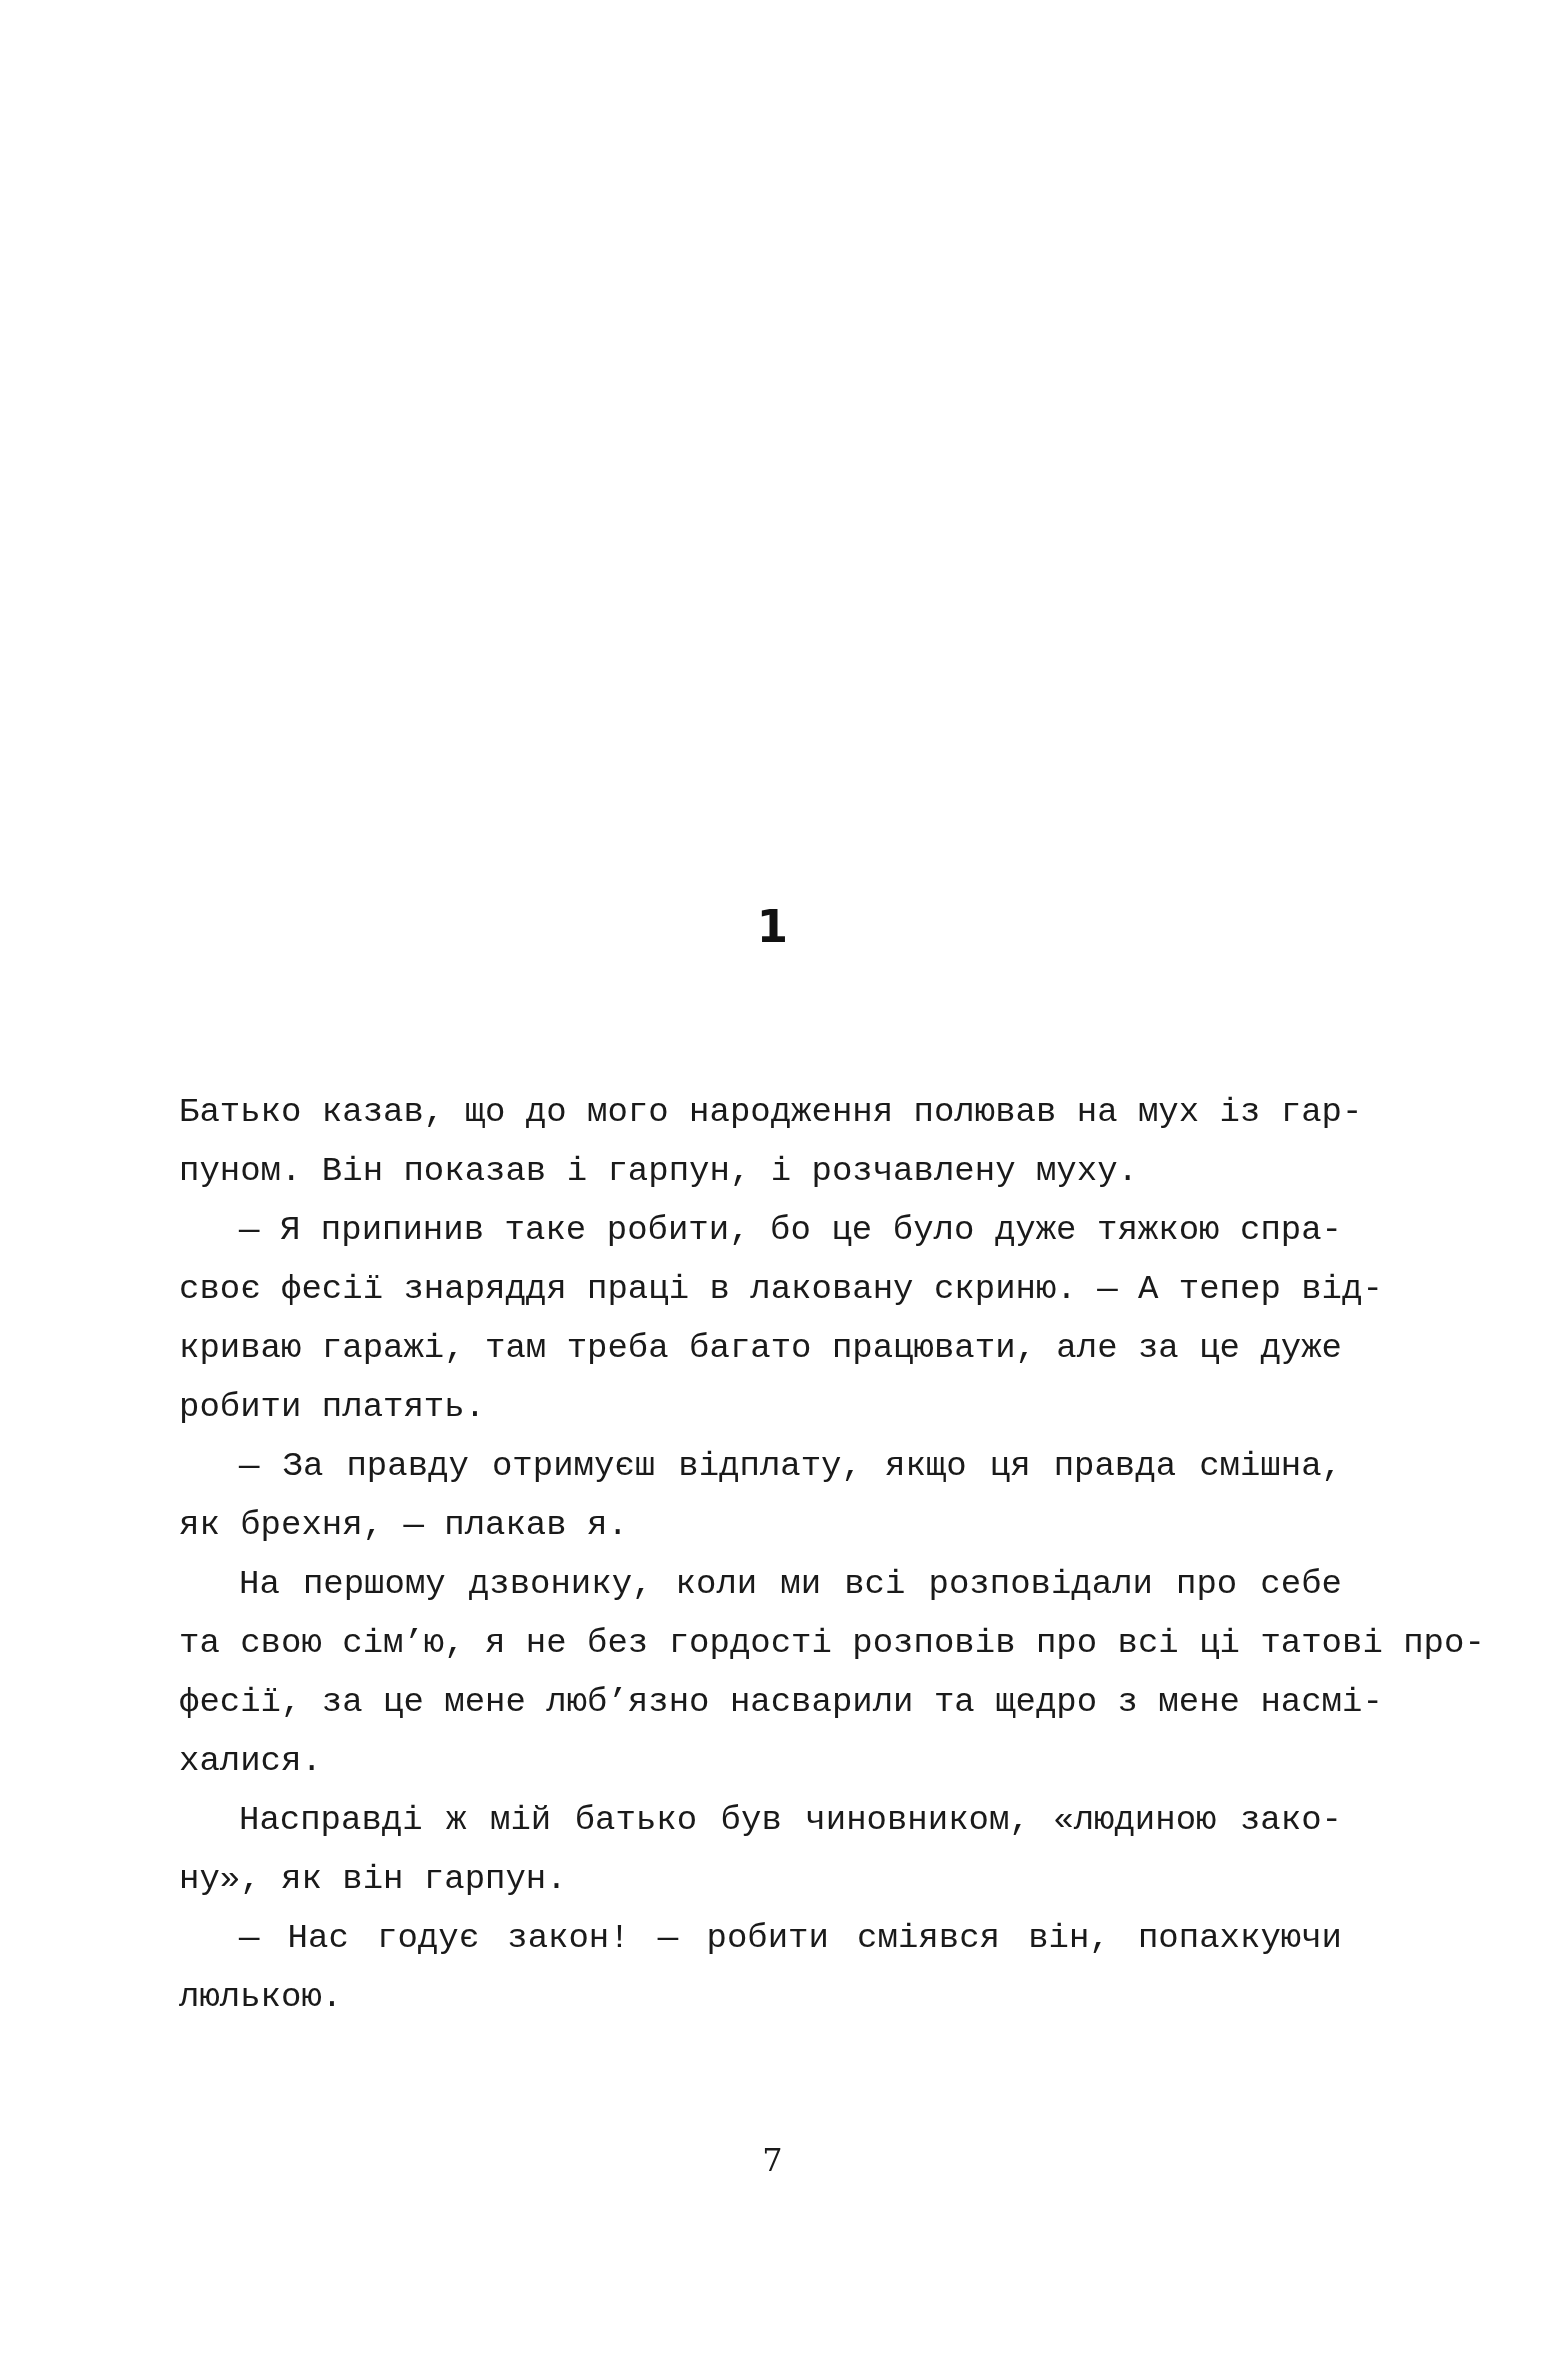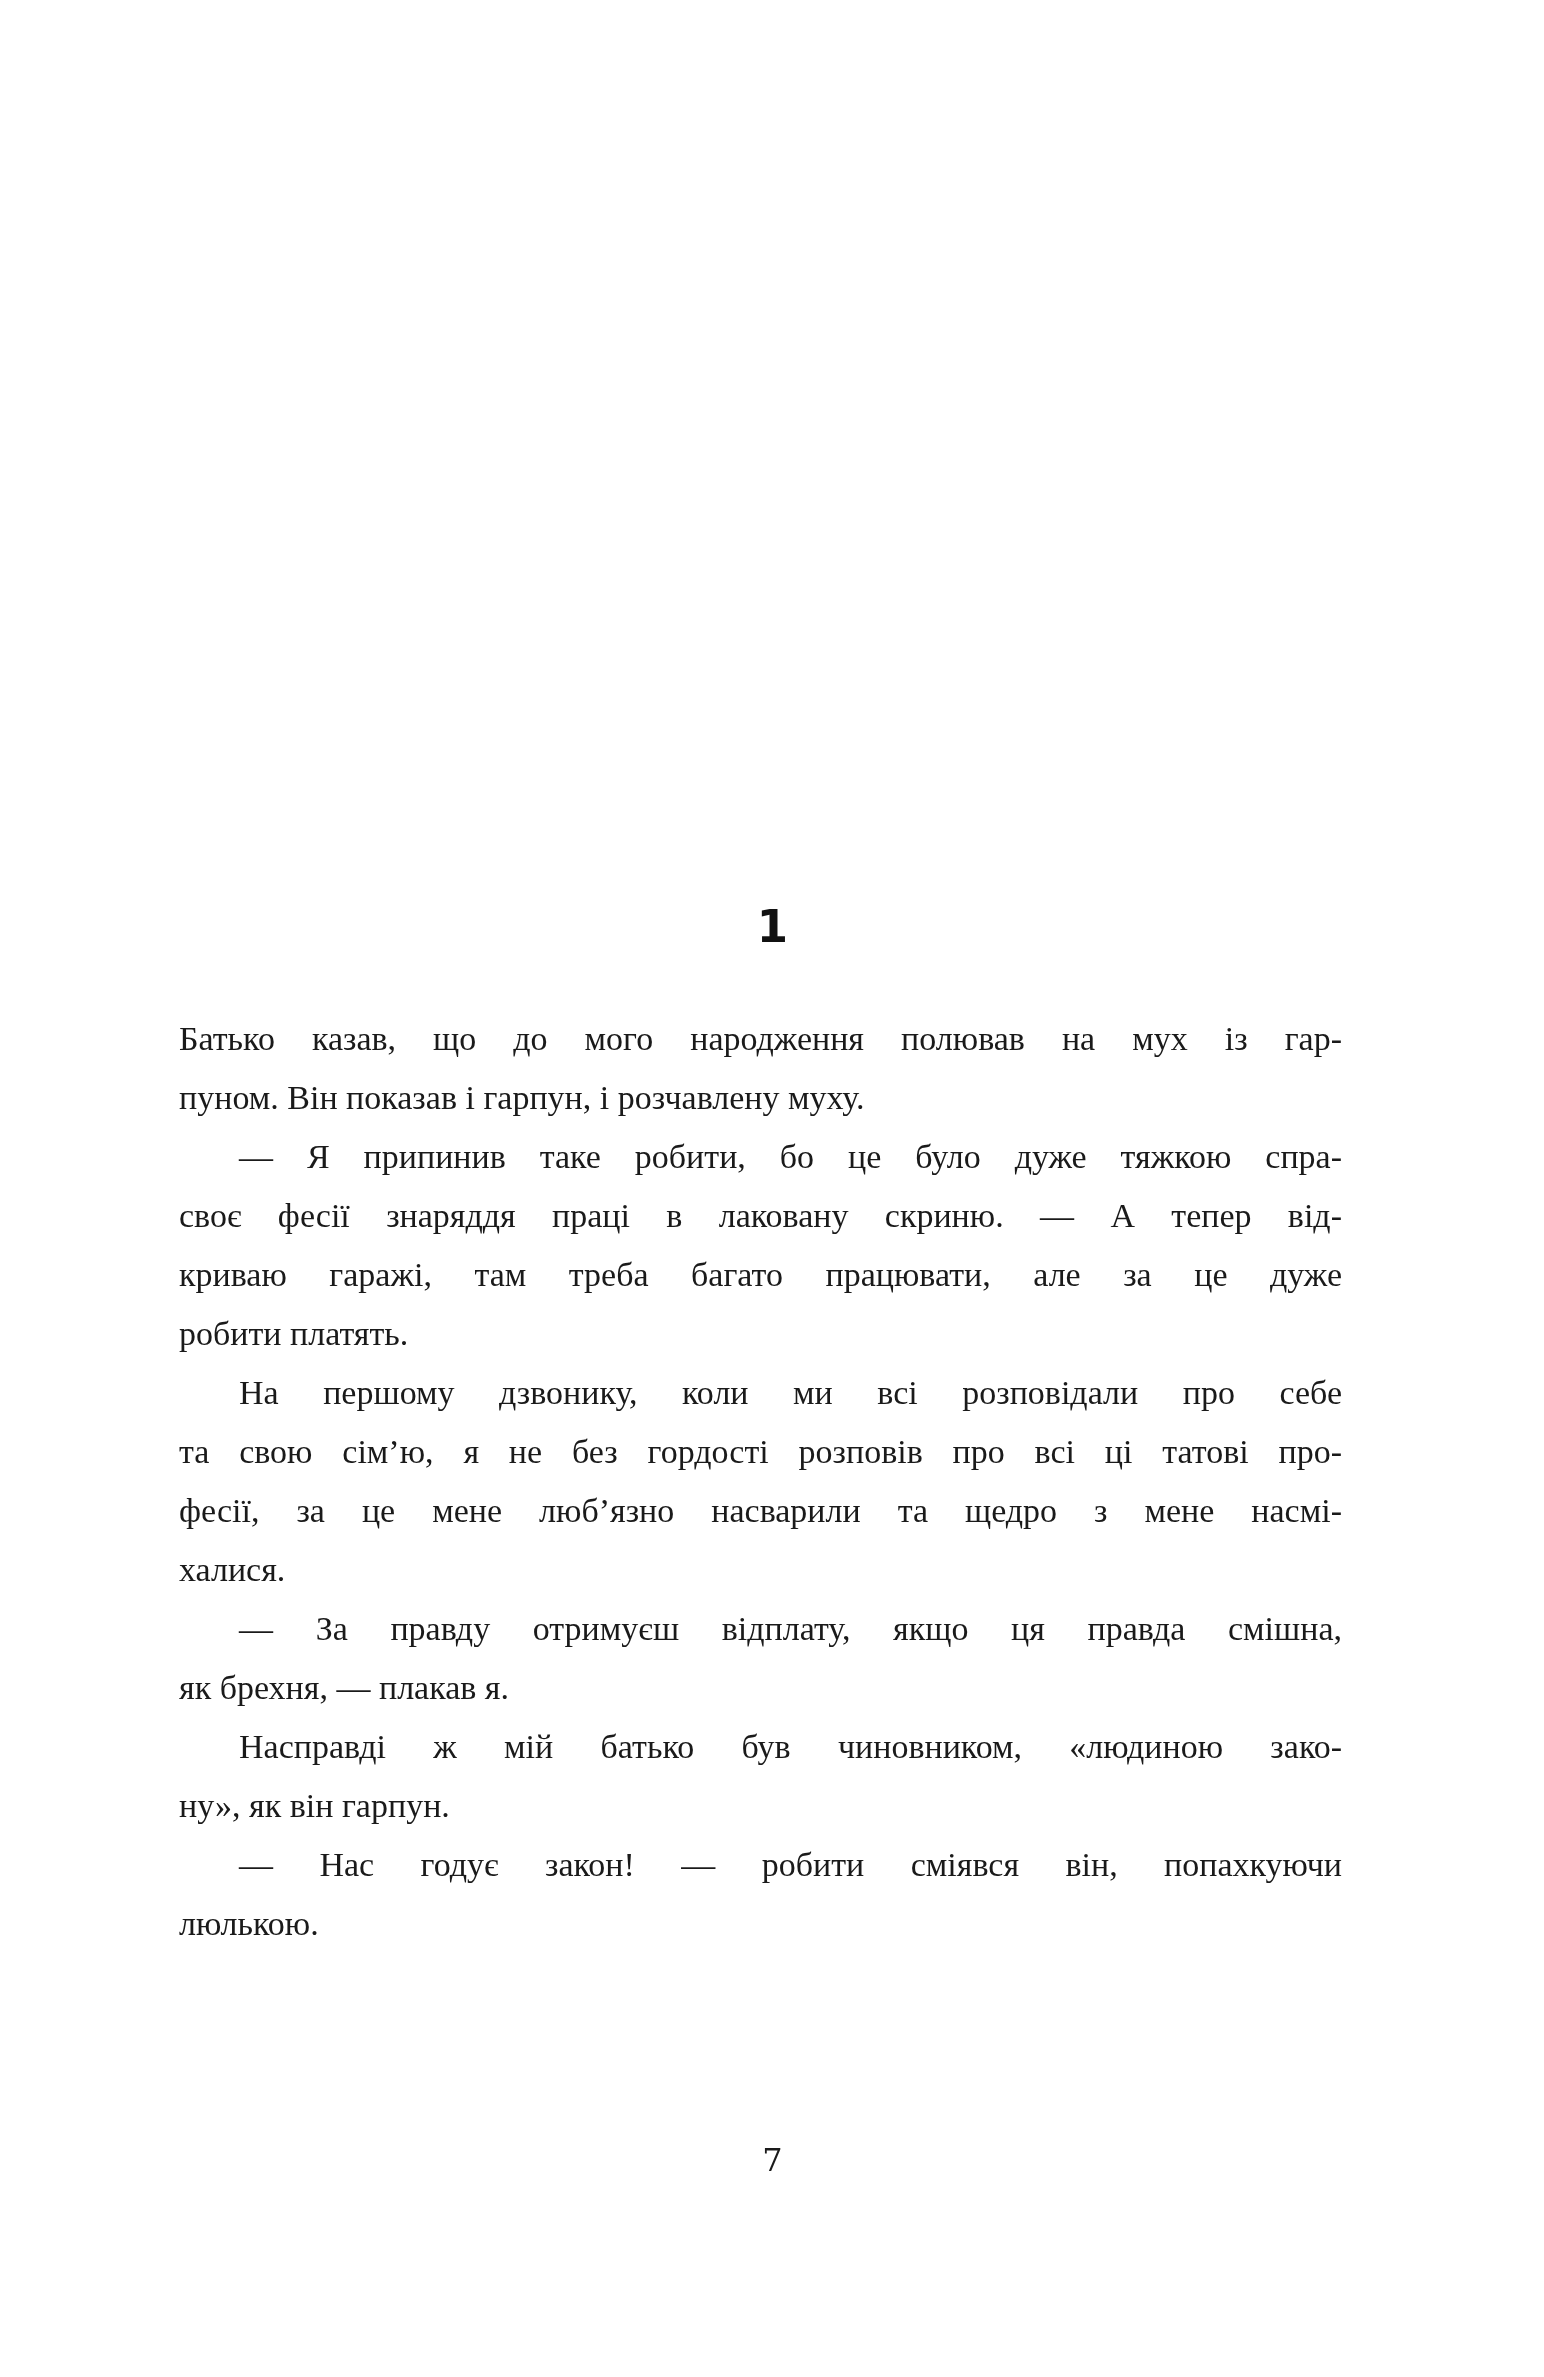--- a/index.html
+++ b/index.html
@@ -22,23 +22,23 @@
       text-align: center;
       font-family: "DejaVu Sans", sans-serif;
       font-weight: bold;
       font-size: 45px;
       line-height: 56px;
       color: #111;
     }
     .body-text {
       position: absolute;
       left: 179px;
-      top: 1009px;
+      top: 1083px;
       width: 1163px;
-      font-family: Liberation Serif, serif;
+      font-family: Liberation Mono, monospace;
       font-size: 34px;
       line-height: 59px;
       color: #1a1a1a;
     }
     .line {
       display: block;
       white-space: nowrap;
       text-align: justify;
       text-align-last: justify;
       height: 59px;
@@ -74,29 +74,29 @@
   </div>
 
   <div>
     <span class="line indent">— Я припинив таке робити, бо це було дуже тяжкою спра-</span>
     <span class="line">своє фесії знаряддя праці в лаковану скриню. — А тепер від-</span>
     <span class="line">криваю гаражі, там треба багато працювати, але за це дуже</span>
     <span class="line last">робити платять.</span>
   </div>
 
   <div>
+    <span class="line indent">— За правду отримуєш відплату, якщо ця правда смішна,</span>
+    <span class="line last">як брехня, — плакав я.</span>
+  </div>
+
+  <div>
     <span class="line indent">На першому дзвонику, коли ми всі розповідали про себе</span>
     <span class="line">та свою сім’ю, я не без гордості розповів про всі ці татові про-</span>
     <span class="line">фесії, за це мене люб’язно насварили та щедро з мене насмі-</span>
     <span class="line last">халися.</span>
-  </div>
-
-  <div>
-    <span class="line indent">— За правду отримуєш відплату, якщо ця правда смішна,</span>
-    <span class="line last">як брехня, — плакав я.</span>
   </div>
 
   <div>
     <span class="line indent">Насправді ж мій батько був чиновником, «людиною зако-</span>
     <span class="line last">ну», як він гарпун.</span>
   </div>
 
   <div>
     <span class="line indent">— Нас годує закон! — робити сміявся він, попахкуючи</span>
     <span class="line last">люлькою.</span>

